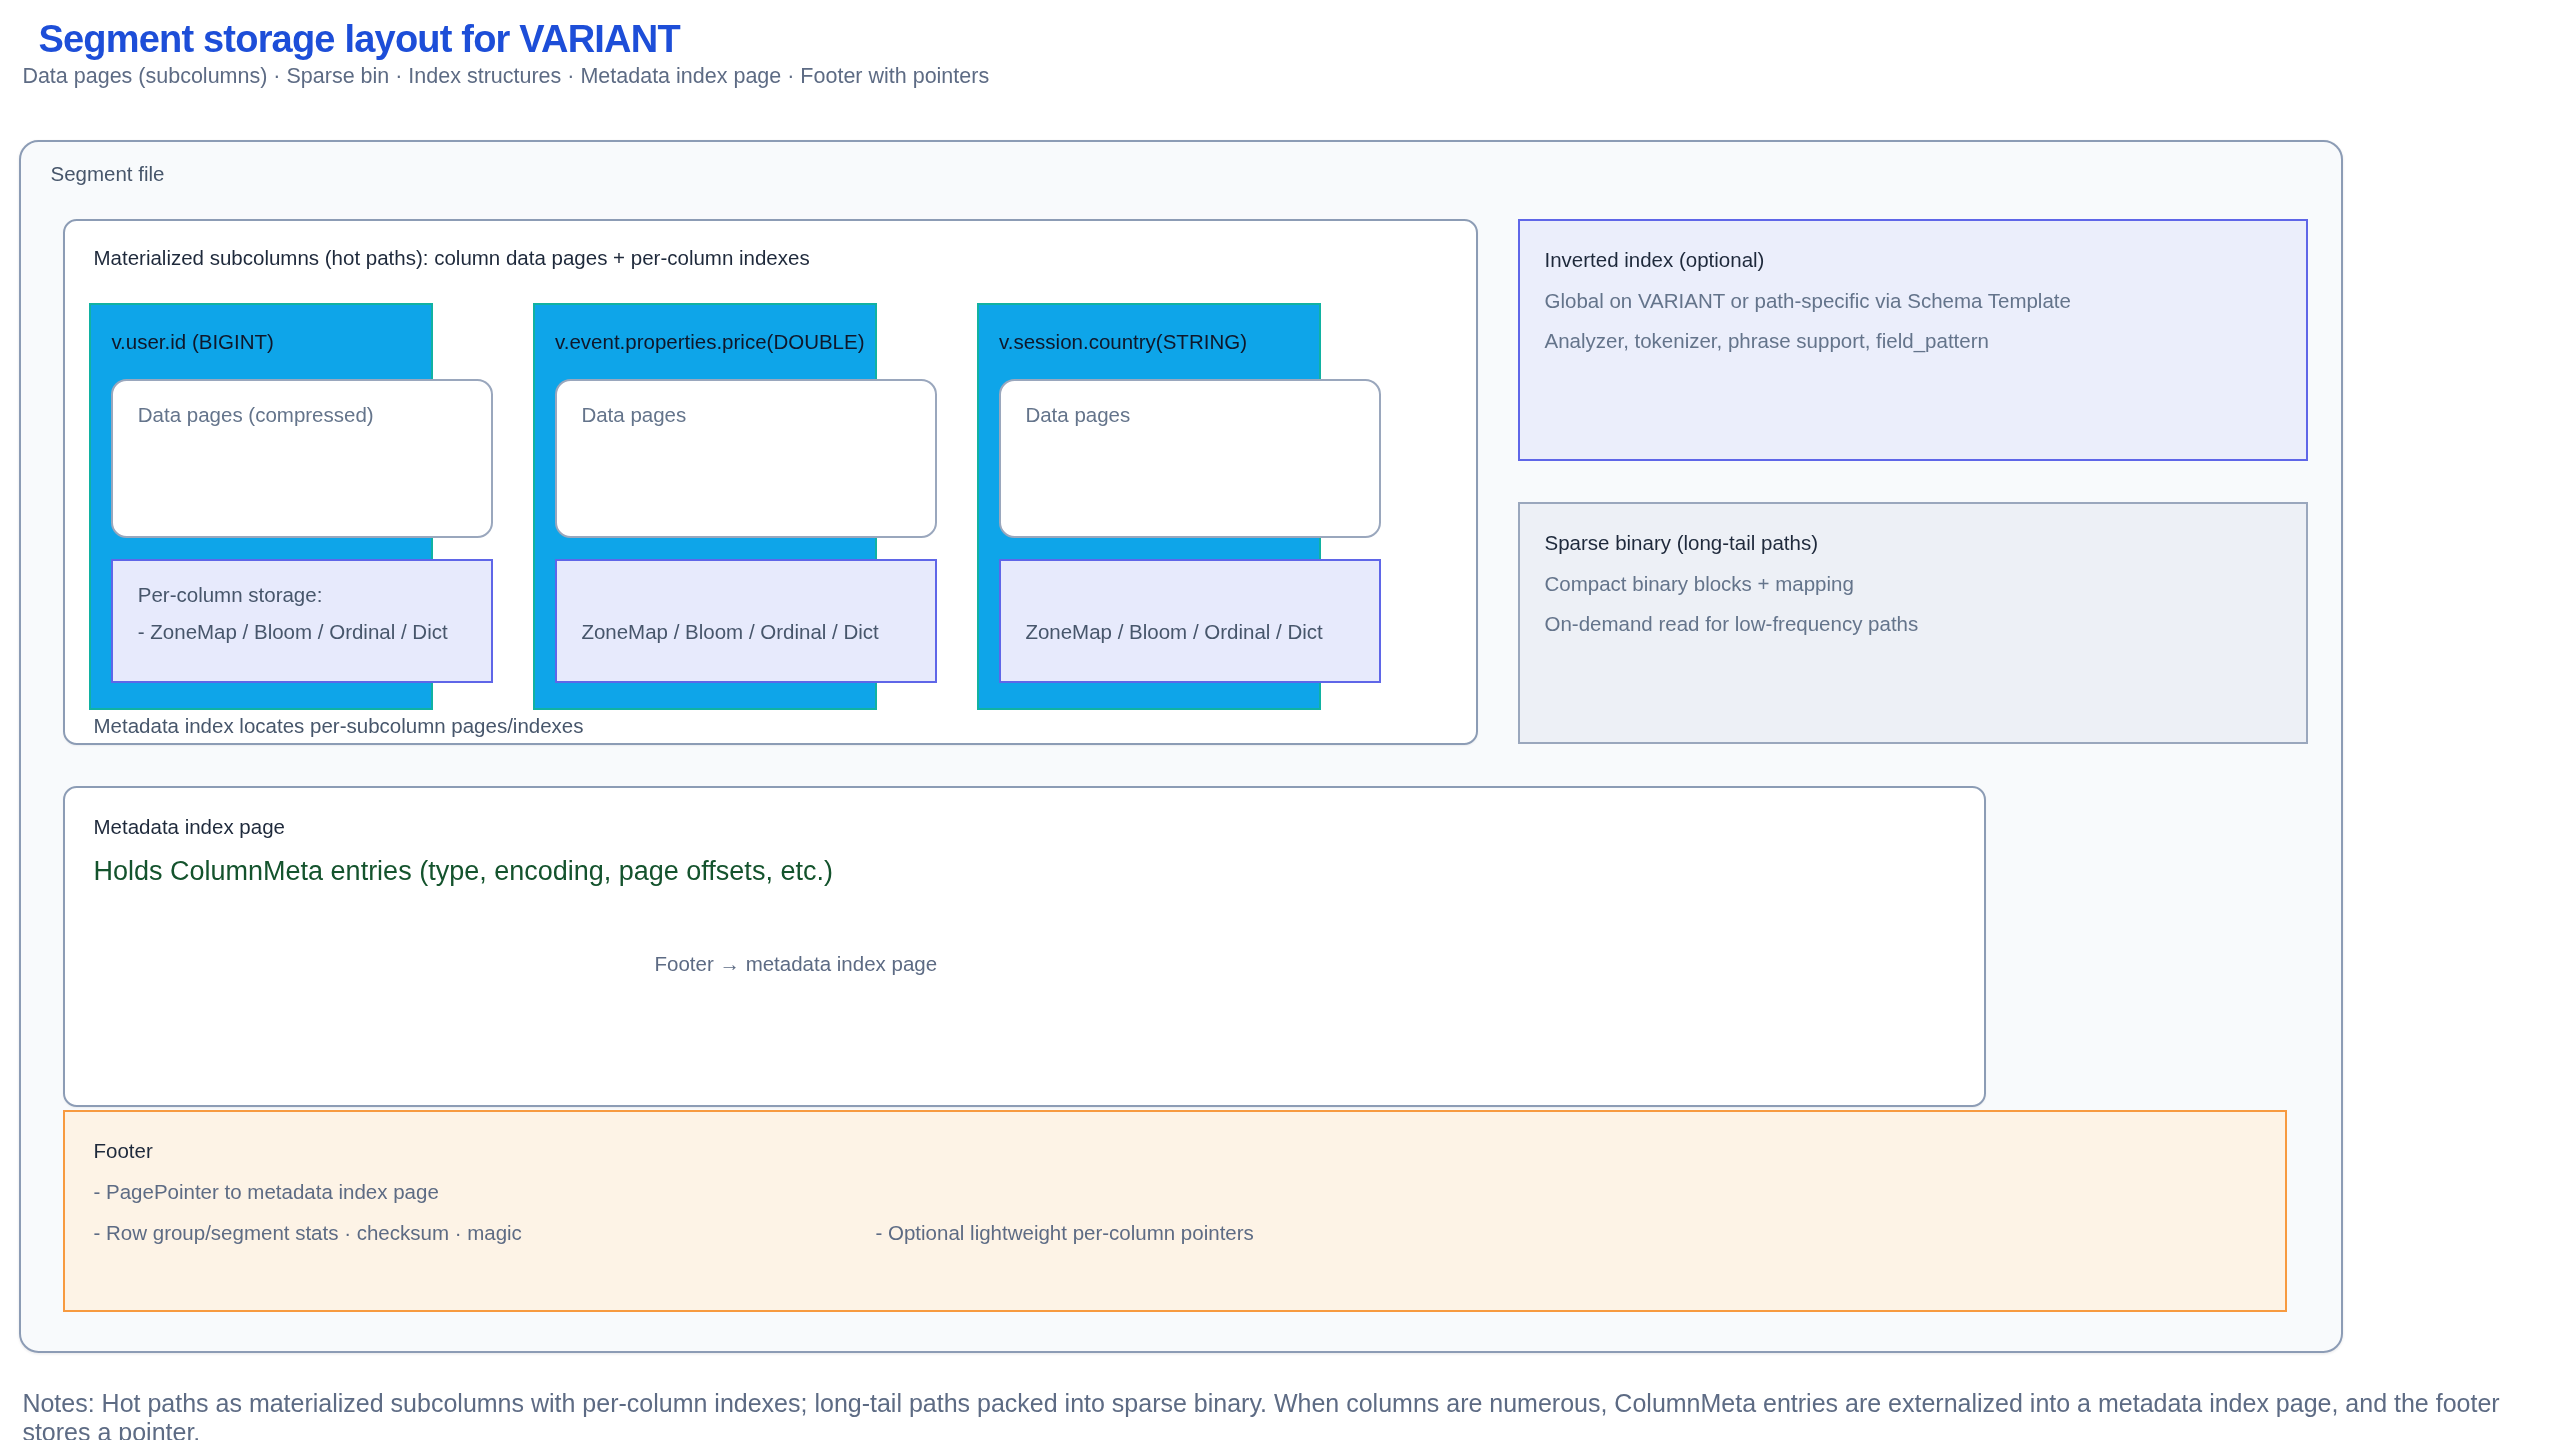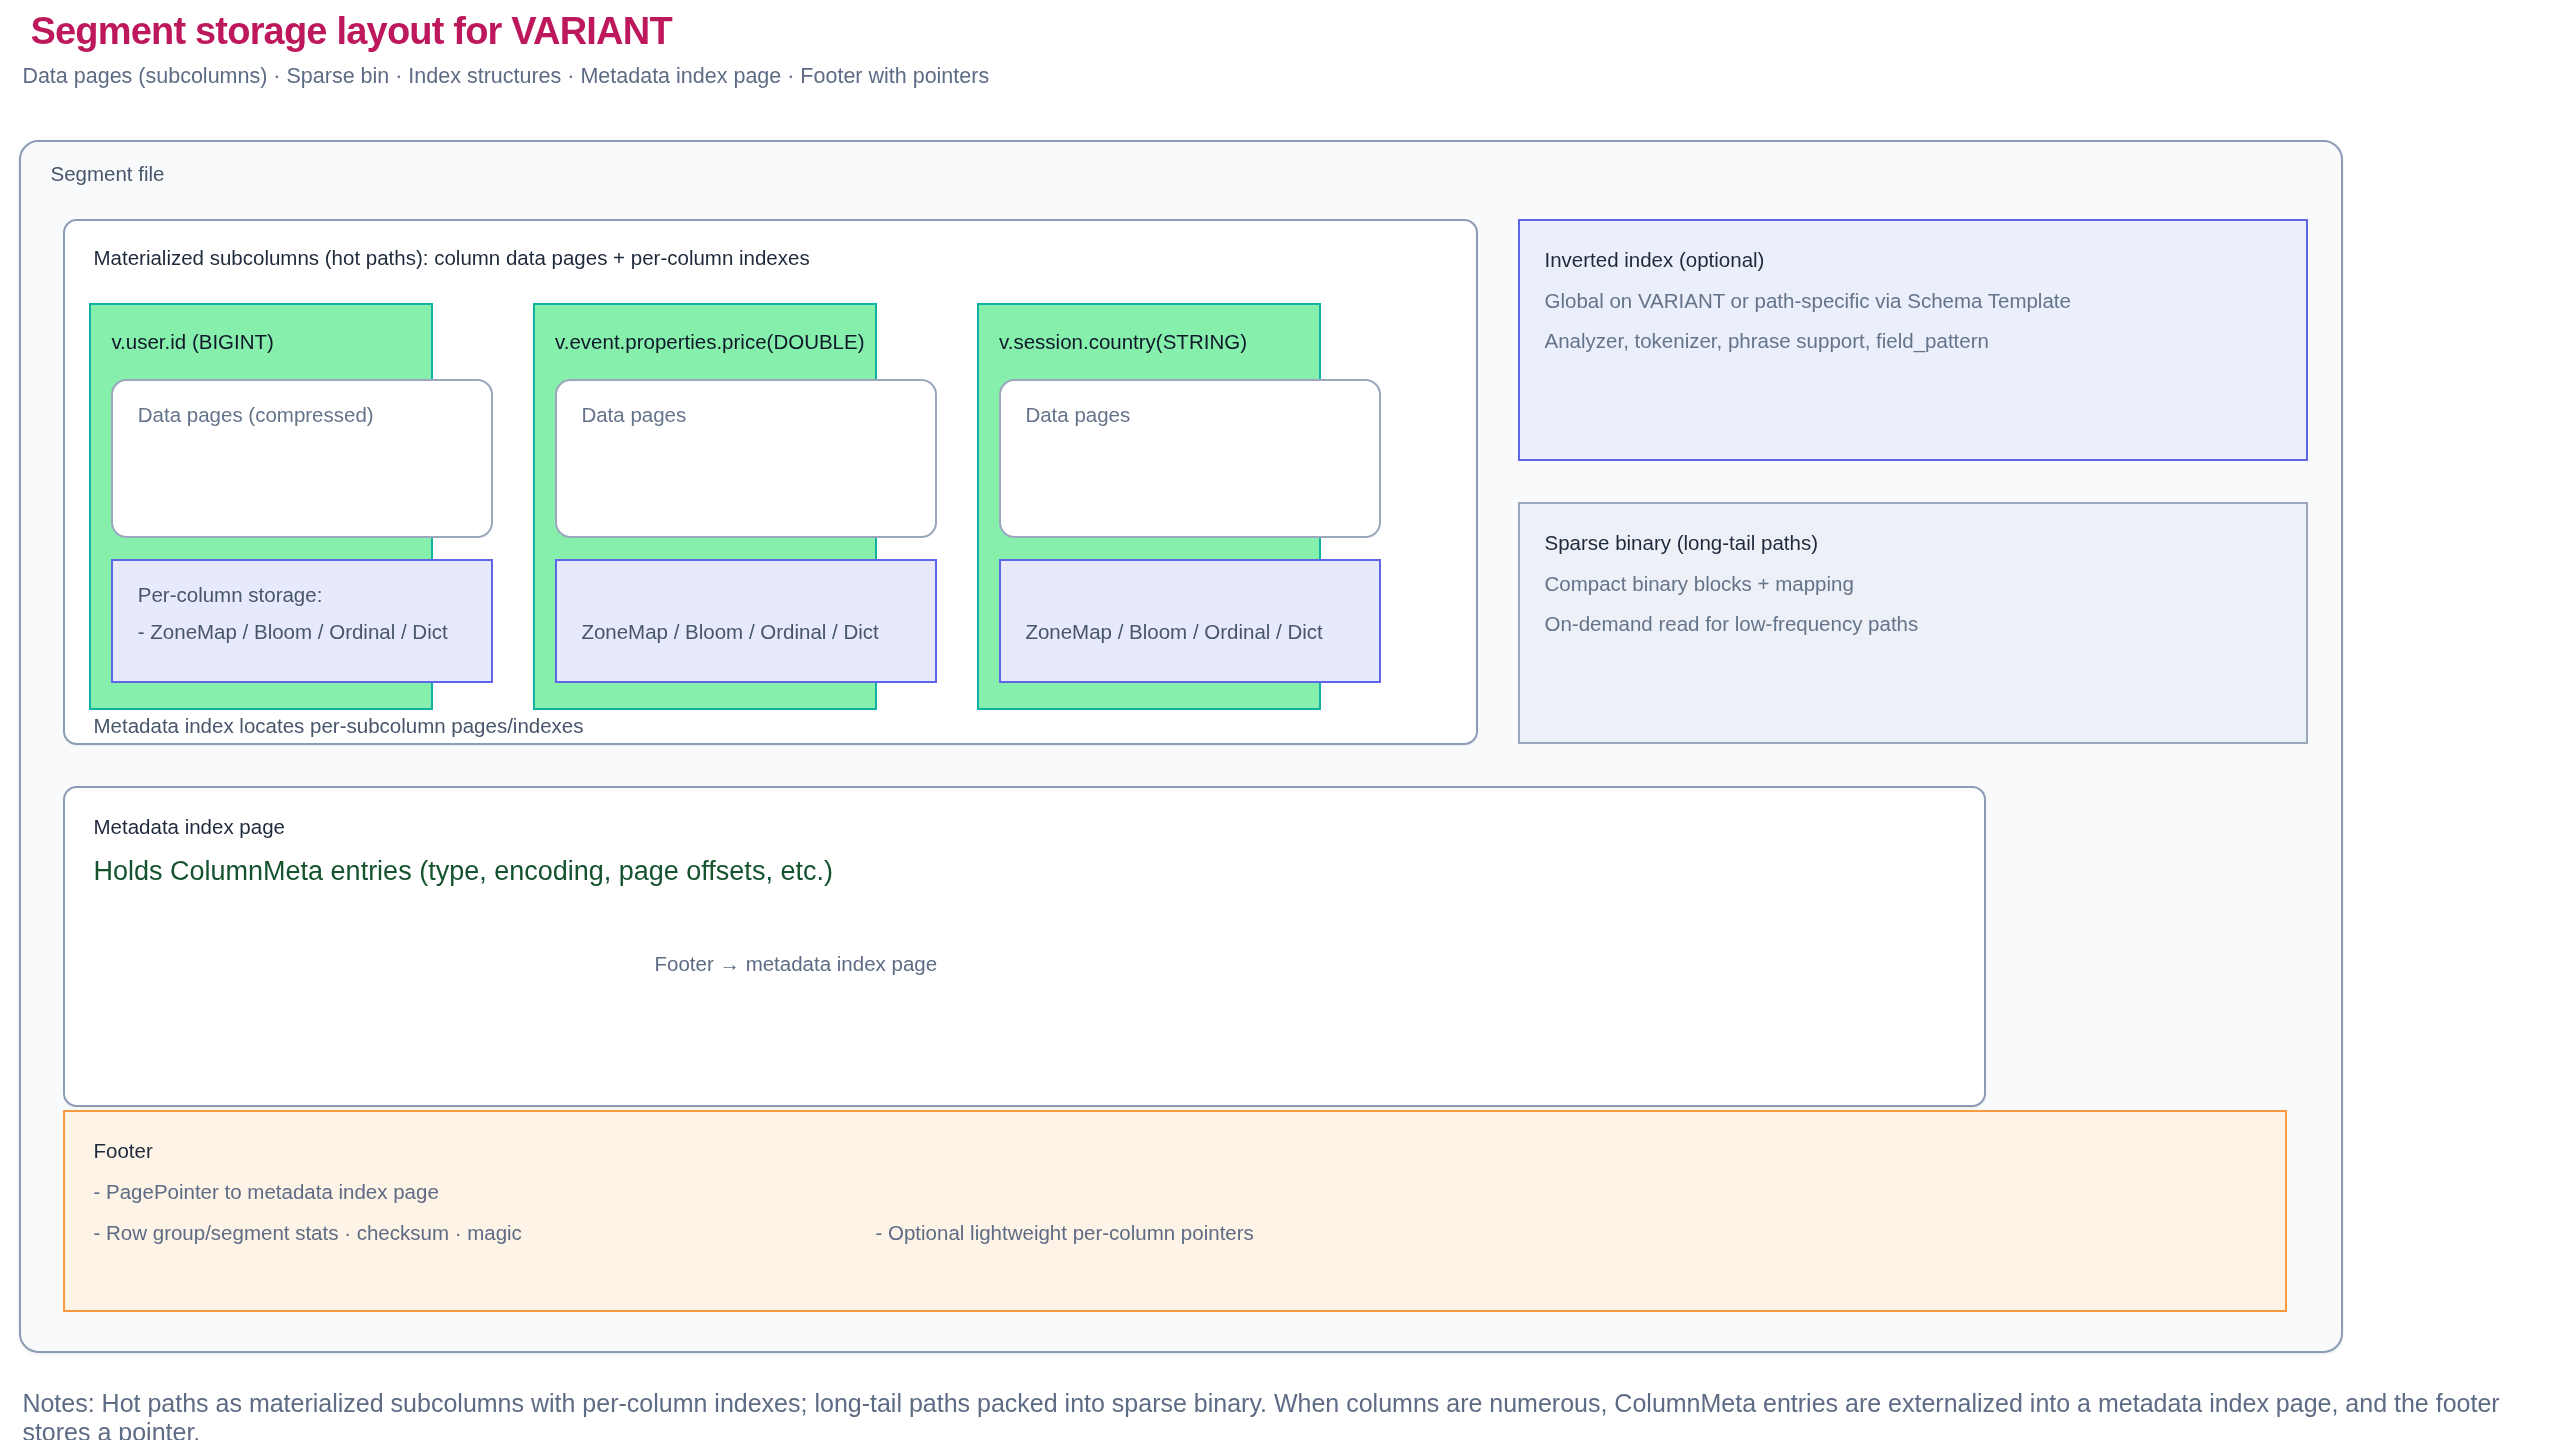--- a/index.html
+++ b/index.html
@@ -9,22 +9,22 @@
     position: relative;
     background: #ffffff;
     font-family: "Liberation Sans", sans-serif;
     overflow: hidden;
   }
   .abs { position: absolute; }
 
   .page-title {
     left: 22.4px; top: 2px;
     font-size: 38px; font-weight: 700;
-    color: #be185d; letter-spacing: -0.8px;
-    margin: 8px;
+    color: #1d4ed8; letter-spacing: -0.8px;
+    margin: 16px;
   }
   .page-subtitle {
     left: 22.4px; top: 64px;
     font-size: 21.5px; color: #5d6b84;
   }
 
   .outer {
     left: 18.5px; top: 140px;
     width: 2324px; height: 1213px;
     background: #f8fafc;
@@ -40,21 +40,21 @@
     background: #ffffff;
     border: 2px solid #8c9cb5;
     border-radius: 13.7px;
     box-shadow: 0 1px 2px rgba(15,23,42,0.06);
   }
   .mat-title { left: 29px; top: 25px; font-size: 20.5px; color: #1e293b; }
   .mat-caption { left: 29px; top: 493px; font-size: 20.5px; color: #47566b; }
 
   .col-card {
     top: 82px; width: 344px; height: 407px;
-    background: #86efac;
+    background: #0ea5e9;
     border: 2.4px solid #11b2a2;
   }
   .card0 { left: 24.4px; } .card1 { left: 468px; } .card2 { left: 912px; }
   .col-title { left: 20.5px; top: 25px; font-size: 20.5px; color: #0f172a; }
   .dp-box {
     left: 20.5px; top: 74px;
     width: 382px; height: 159px;
     background: #ffffff;
     border: 2px solid #9aa7bd;
     border-radius: 15.6px;

